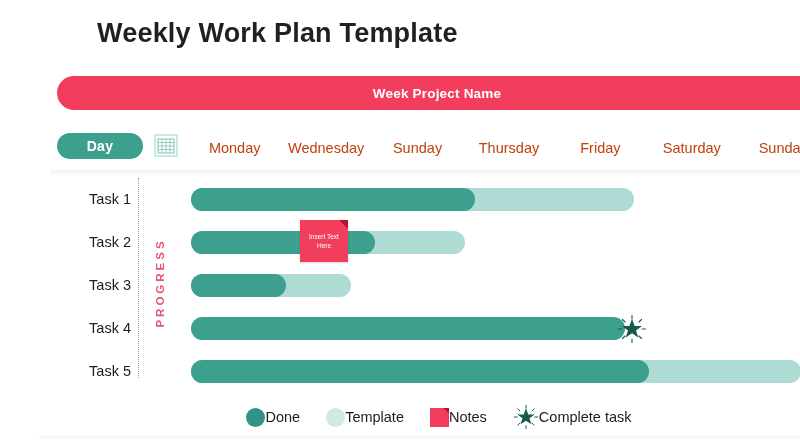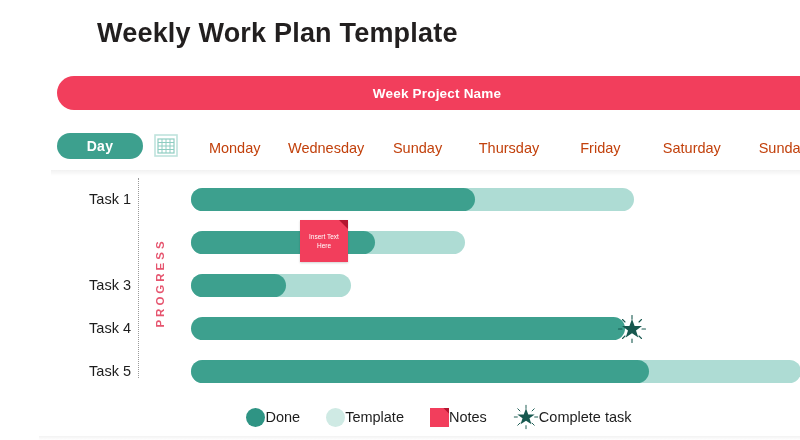--- a/index.html
+++ b/index.html
@@ -183,20 +183,21 @@
       <span>PROGRESS</span>
     </div>
 
     <div class="row" style="top:2px;">
       <div class="row-label">Task 1</div>
       <div class="bar bar-pending" style="left:152px;width:443px;"></div>
       <div class="bar bar-done" style="left:152px;width:284px;"></div>
     </div>
 
     <div class="row" style="top:45px;">
+      <div class="row-label">Task 2</div>
       <div class="bar bar-pending" style="left:152px;width:274px;"></div>
       <div class="bar bar-done" style="left:152px;width:184px;"></div>
       <div class="note" style="left:261px;top:-1px;">
         <span class="fold"></span>
         <span class="note-txt">Insert Text</span>
         <span class="note-txt">Here</span>
       </div>
     </div>
 
     <div class="row" style="top:88px;padding-left:20px;">

